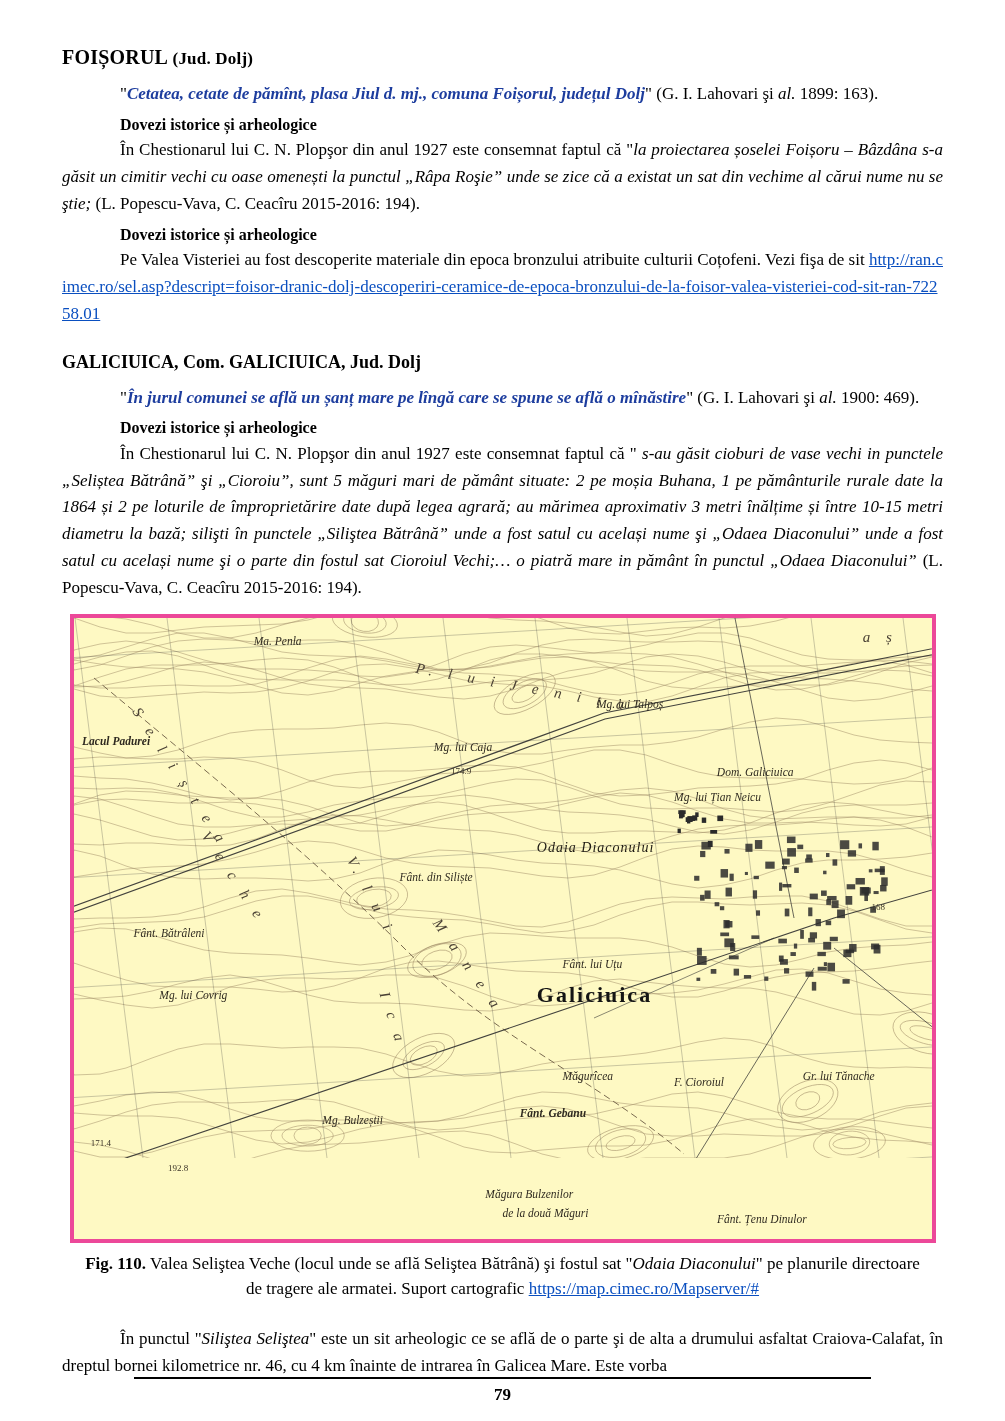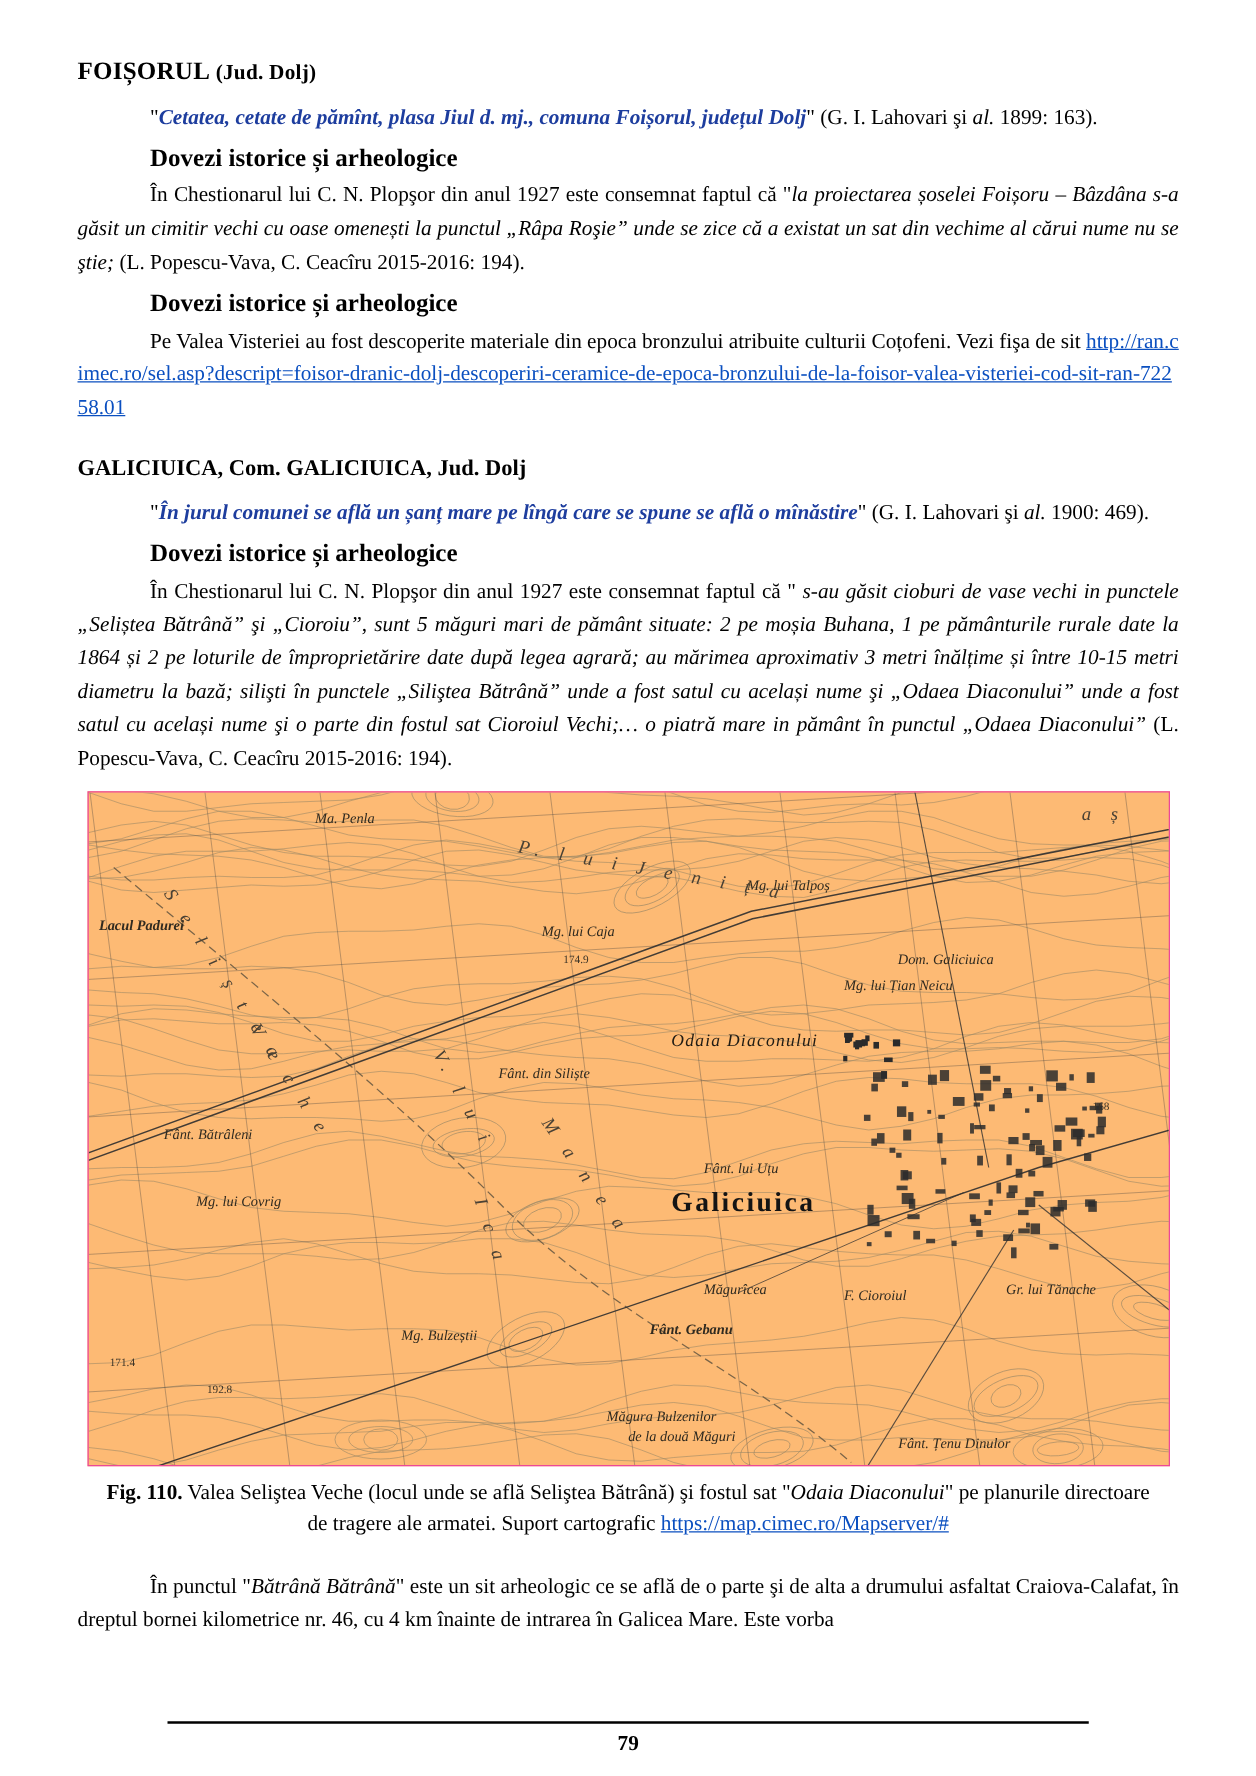--- a/index.html
+++ b/index.html
@@ -10,28 +10,28 @@
   }
   .page{padding:46px 62px 0 62px;}
   .h-main{font-size:20px;font-weight:bold;letter-spacing:.2px;}
   .h-main .h-sub{font-size:17px;}
   .h2{font-size:18px;font-weight:bold;margin-top:24px;margin-bottom:12px;}
   p.para{font-size:17px;line-height:1.58;text-align:justify;}
   .indent{text-indent:58px;}
   .mt12{margin-top:12px;}
   .mt8{margin-top:8px;}
   .mt26{margin-top:24px;}
-  .sub{font-size:20px;font-weight:bold;line-height:1.58;margin-left:58px;margin-top:4px;}
+  .sub{font-size:16px;font-weight:bold;line-height:1.58;margin-left:58px;margin-top:4px;}
   .bq{color:#1d3d9e;font-weight:bold;font-style:italic;}
   .it{font-style:italic;}
   a.link{color:#0a4fc0;text-decoration:underline;word-break:break-all;cursor:pointer;}
   figure{margin-top:12px;text-align:center;}
   .map{
-    position:relative;width:866px;height:540px;margin:0 auto;
-    background:#fdba74;border:1px solid #ec4899;overflow:hidden;
+    position:relative;width:866px;height:629px;margin:0 auto;
+    background:#fef9c3;border:4px solid #ec4899;overflow:hidden;
   }
   .map svg{position:absolute;left:0;top:0;}
   .map-label{
     position:absolute;font-family:"Liberation Serif",serif;font-style:italic;
     font-size:11.5px;color:#2f2a20;white-space:nowrap;transform-origin:0 0;line-height:1;
   }
   .map-label.big{font-size:22px;font-weight:bold;font-style:normal;letter-spacing:2px;color:#141414;}
   .map-label.med{font-size:14px;letter-spacing:1px;color:#1f1b14;}
   .map-label.script{font-size:15px;letter-spacing:6px;color:#4a4134;}
   .map-label.tiny{font-size:9px;font-style:normal;color:#3a3327;letter-spacing:0;}
@@ -301,20 +301,20 @@
           <span class="map-label tiny" style="left: 11%; top: 88%;">192.8</span>
           <span class="map-label" style="left: 48%; top: 92%;">Măgura   Bulzenilor</span>
           <span class="map-label" style="left: 50%; top: 95%;">de la două Măguri</span>
           <span class="map-label" style="left: 75%; top: 96%;">Fânt. Țenu Dinulor</span>
           <span class="map-label tiny" style="left: 2%; top: 84%; text-align: center;">171.4</span>
         </div>
     </div>
     <figcaption><b>Fig. 110.</b><span> Valea Seliştea Veche (locul unde se află Seliştea Bătrână) şi fostul sat "</span><span class="it">Odaia Diaconului</span><span>" pe planurile directoare de tragere ale armatei. Suport cartografic </span><a class="link">https://map.cimec.ro/Mapserver/#</a></figcaption>
   </figure>
 
-  <p class="para indent mt26"><span>În punctul "</span><span class="it">Bătrână Bătrână</span><span>" este un sit arheologic ce se află de o parte şi de alta a drumului asfaltat Craiova-Calafat, în dreptul bornei kilometrice nr. 46, cu 4 km înainte de intrarea în Galicea Mare. Este vorba</span></p>
+  <p class="para indent mt26"><span>În punctul "</span><span class="it">Siliştea Seliştea</span><span>" este un sit arheologic ce se află de o parte şi de alta a drumului asfaltat Craiova-Calafat, în dreptul bornei kilometrice nr. 46, cu 4 km înainte de intrarea în Galicea Mare. Este vorba</span></p>
 
 </div>
 
 <div class="footer">
   <div class="rule"></div>
   <div class="pn">79</div>
 </div>
 
 </body></html>

